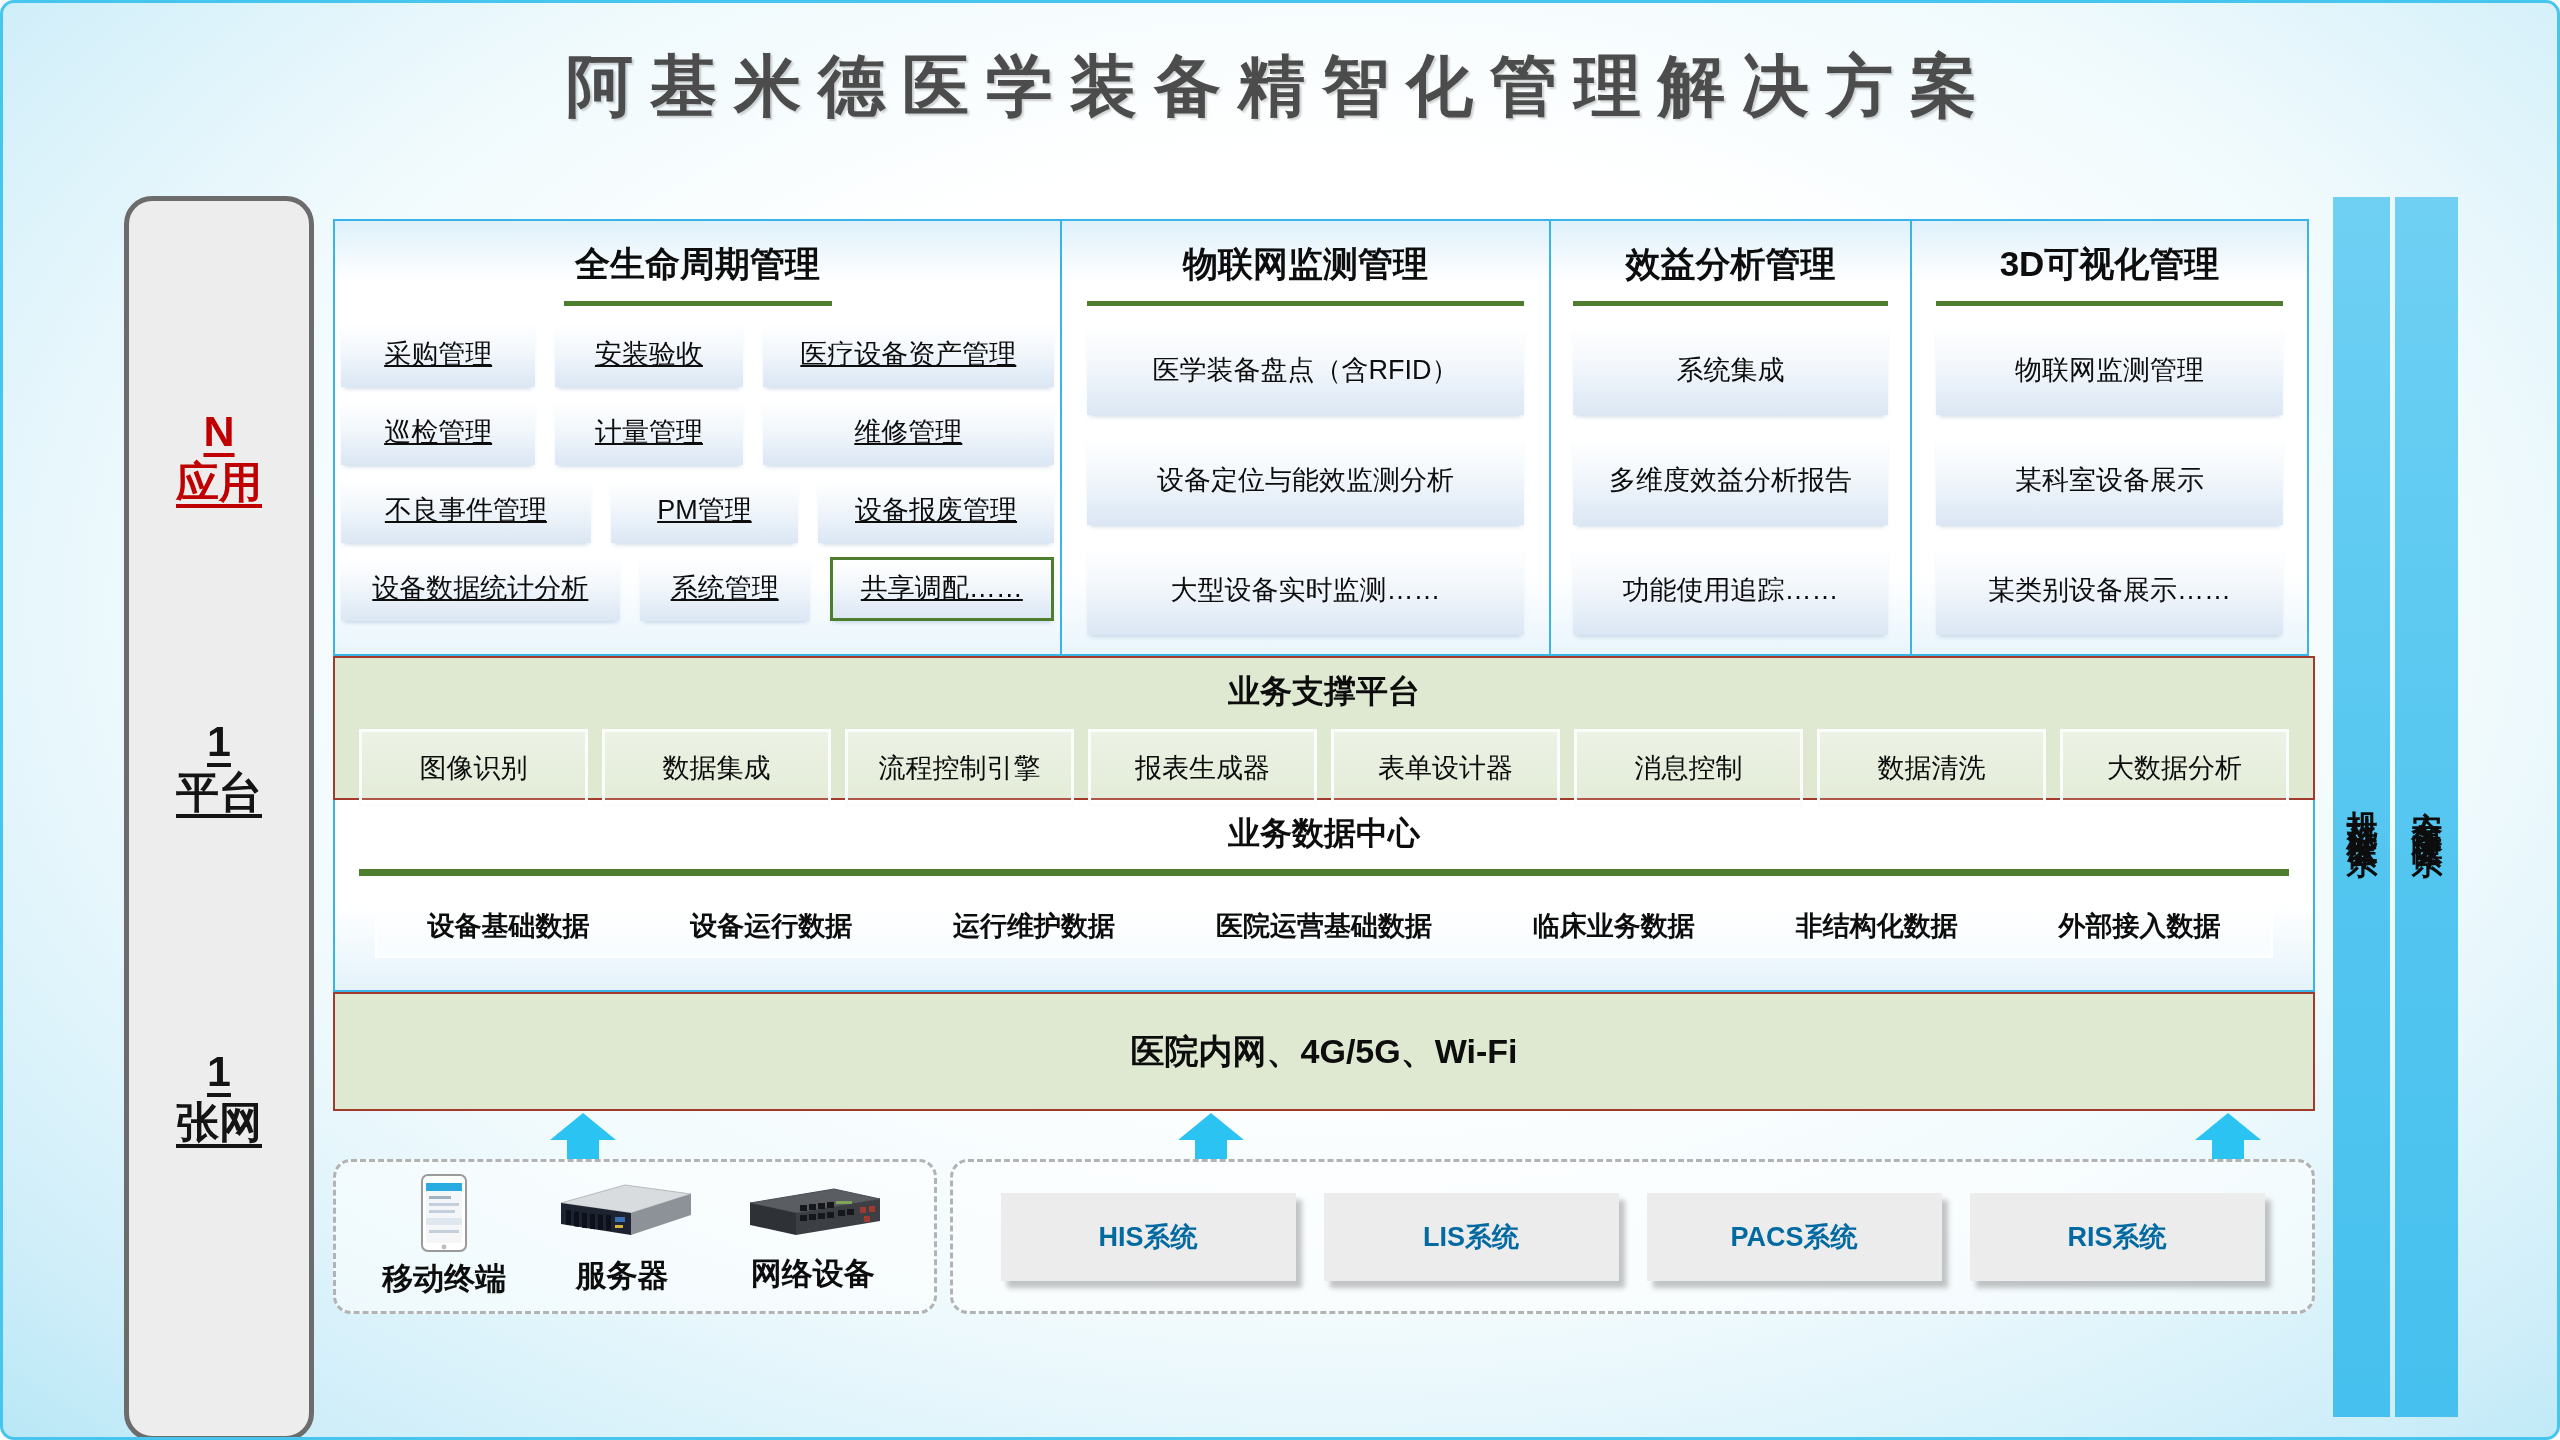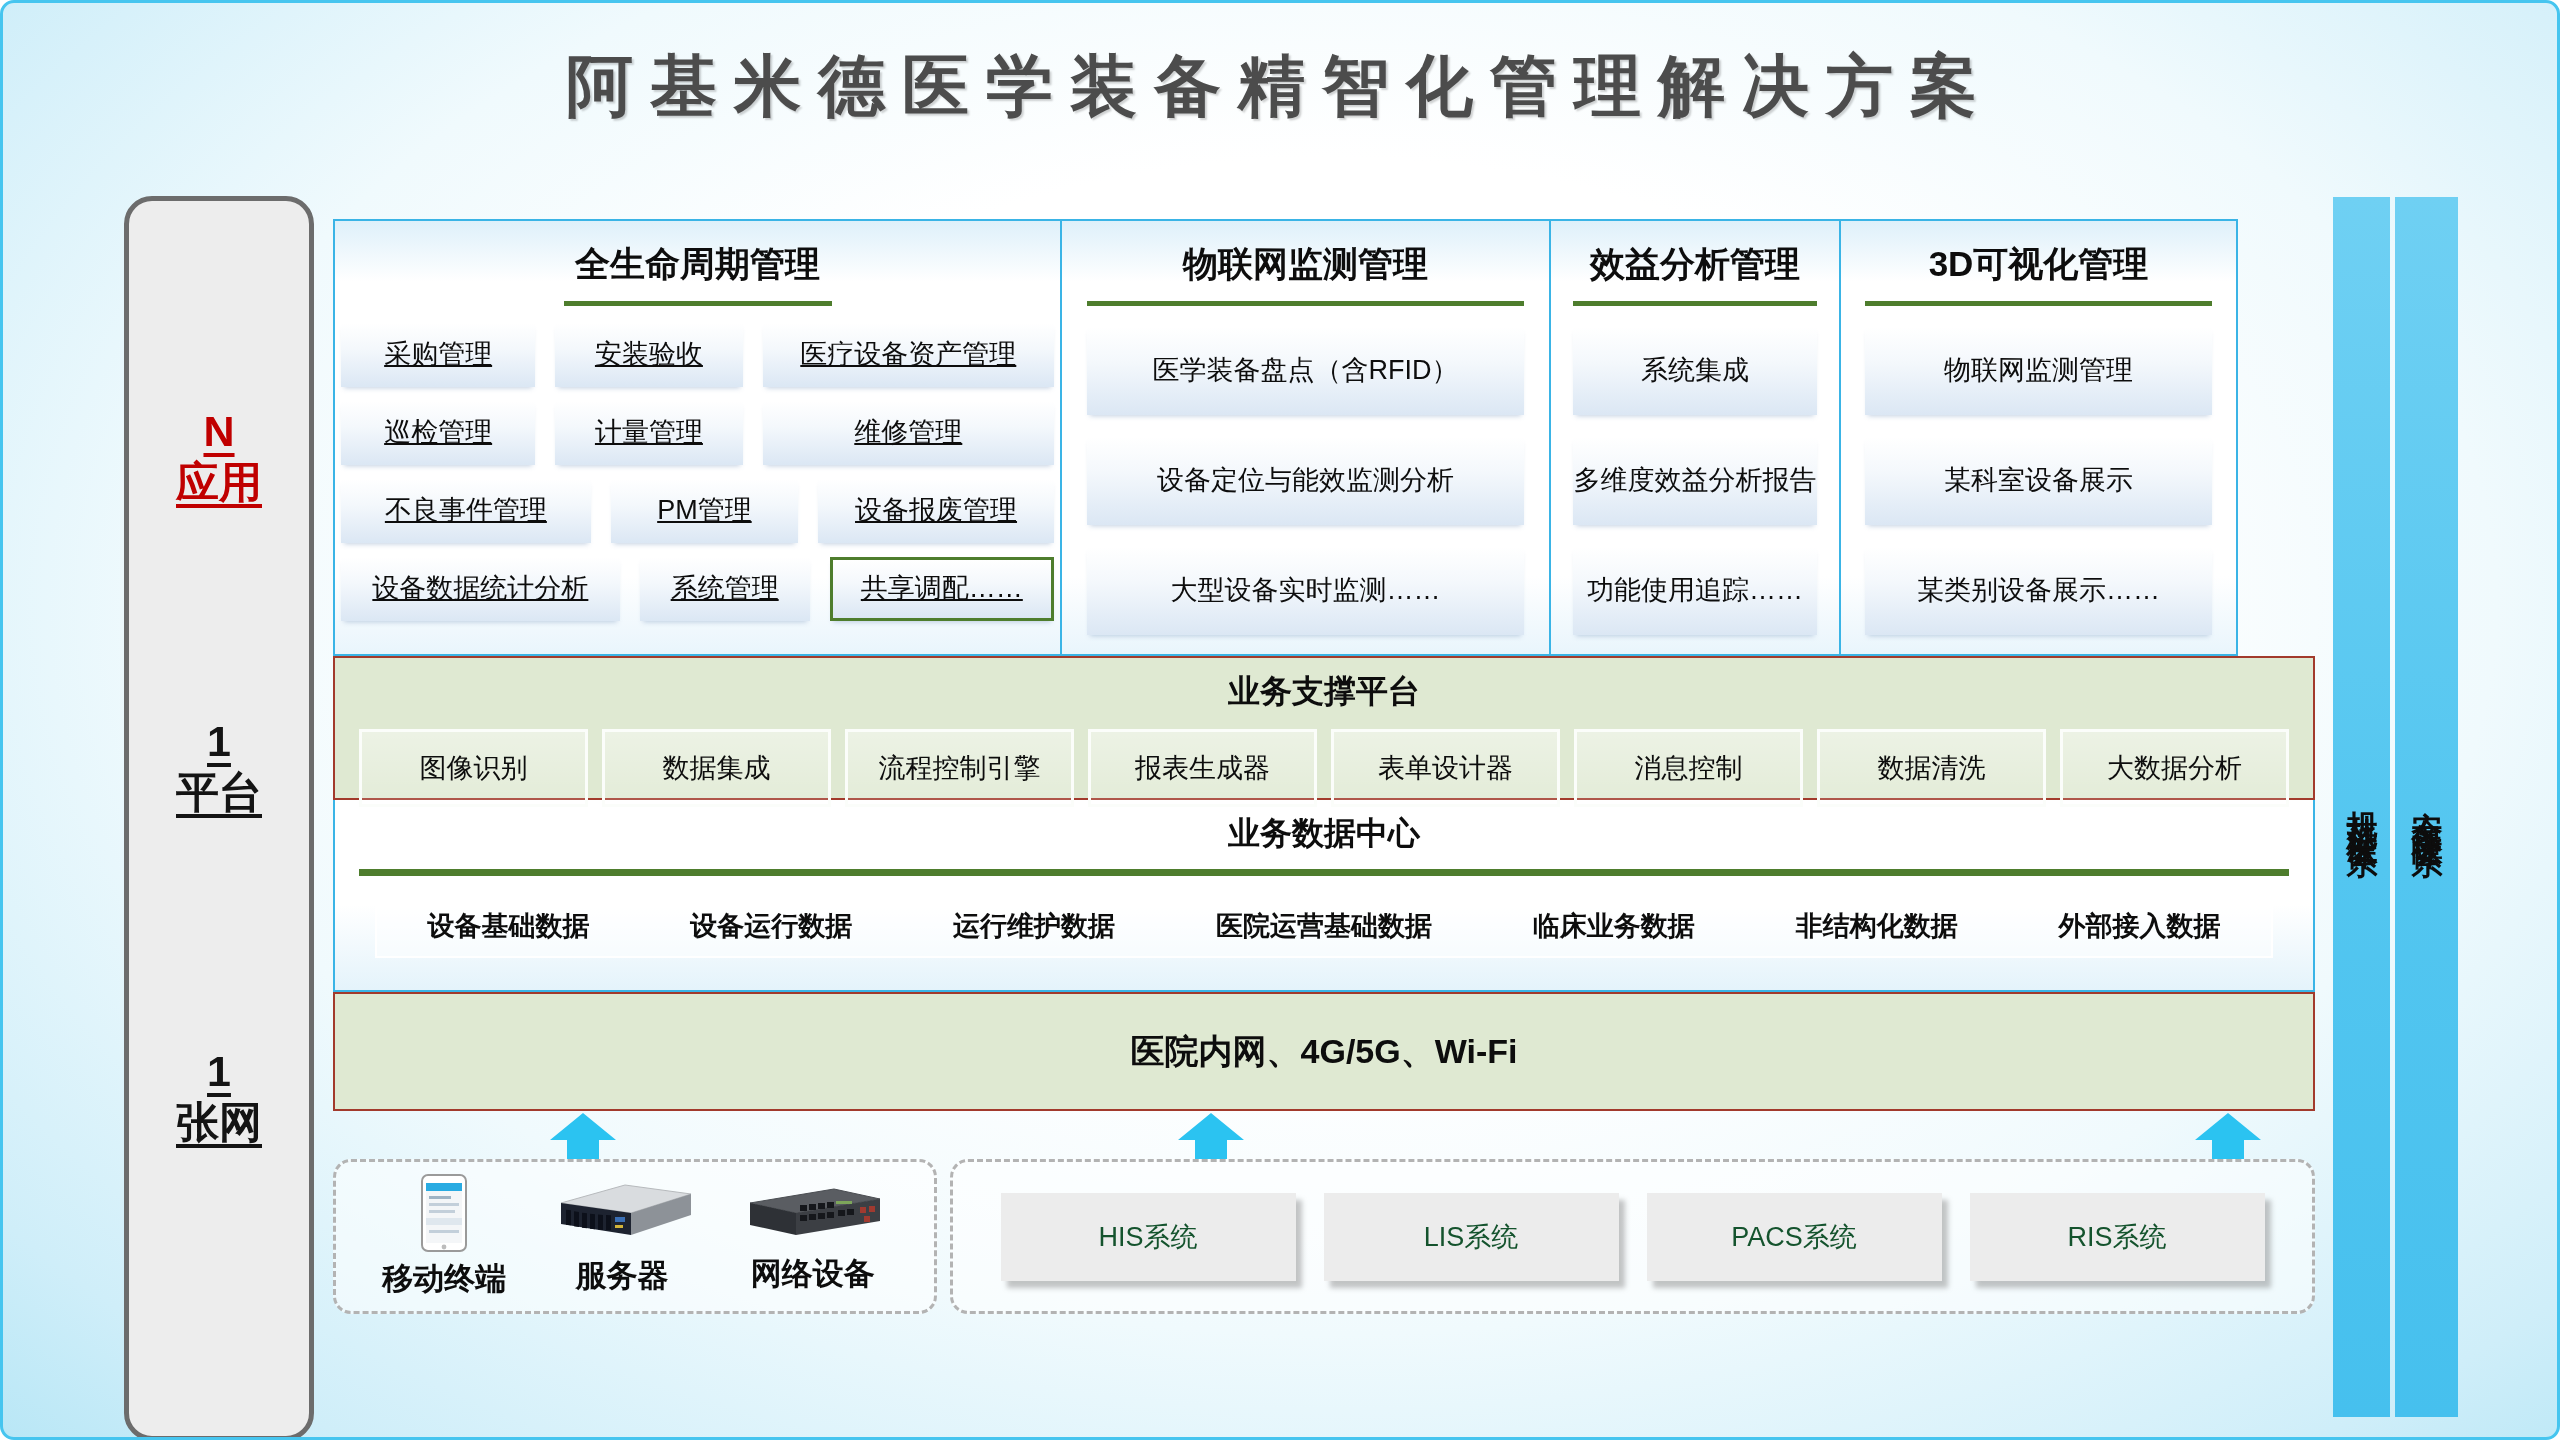--- a/index.html
+++ b/index.html
@@ -27,21 +27,21 @@
   .main{position:absolute;left:330px;top:216px;width:1982px;}
 
   
   .top-row{display:flex;height:437px;}
   .panel{box-sizing:border-box;border:2px solid #3ab4e6;margin-left:-2px;
     background:linear-gradient(180deg,#def0fa 0%,#ffffff 14%,#ffffff 82%,#e9f5fc 100%);
     display:flex;flex-direction:column;}
   .panel:first-child{margin-left:0;}
   .p1{width:729px;padding:0 6px;}
   .p2{width:491px;padding:0 25px;}
-  .p3{width:292px;padding:0 22px;}
+  .p3{width:363px;padding:0 22px;}
   .p4{width:399px;padding:0 24px;}
   .panel h2{margin:20px 0 0 0;text-align:center;font-size:35px;font-weight:bold;color:#0d0d0d;}
   .underline{height:5px;background:#4e7d2d;margin-top:13px;}
   .u-short{width:268px;margin-left:auto;margin-right:auto;}
   .btn{box-sizing:border-box;display:flex;align-items:center;justify-content:center;
     background:linear-gradient(180deg,#ffffff 0%,#f4f8fc 40%,#dbe7f4 100%);
     box-shadow:0 4px 5px -3px rgba(120,150,190,.45);
     font-size:27px;color:#0d0d0d;text-align:center;line-height:1.15;}
   .grid{display:flex;flex-direction:column;gap:14px;margin-top:17px;}
   .grow{display:grid;gap:20px;}
@@ -81,21 +81,21 @@
   .a1{left:217px;} .a2{left:845px;} .a3{left:1862px;}
 
   
   .bottom-row{display:flex;gap:13px;height:155px;}
   .dashed{box-sizing:border-box;border:3px dashed #b3b3b3;border-radius:18px;background:rgba(255,255,255,.55);}
   .infra{width:604px;display:flex;justify-content:space-around;align-items:center;padding:0 26px;}
   .device{display:flex;flex-direction:column;align-items:center;gap:6px;}
   .device .label{font-size:31px;font-weight:bold;color:#0d0d0d;white-space:nowrap;}
   .sys-row{flex:1;display:flex;justify-content:center;align-items:center;gap:28px;}
   .sys-box{width:295px;height:88px;background:#ececec;box-shadow:6px 7px 5px rgba(110,110,110,.4);
-    display:flex;align-items:center;justify-content:center;font-size:27px;color:#14532d;}
+    display:flex;align-items:center;justify-content:center;font-size:27px;color:#0369a1;font-weight:bold;}
 
   
   .vbar{position:absolute;top:194px;height:1220px;display:flex;align-items:center;justify-content:center;
     background:linear-gradient(180deg,#6fd0f3 0%,#53c6f0 55%,#46c0ee 100%);}
   .vbar1{left:2330px;width:57px;}
   .vbar2{left:2392px;width:63px;}
   .vbar span{writing-mode:vertical-rl;text-orientation:upright;font-size:31px;font-weight:bold;
     color:#0d0d0d;letter-spacing:7px;}
 </style>
 </head>

